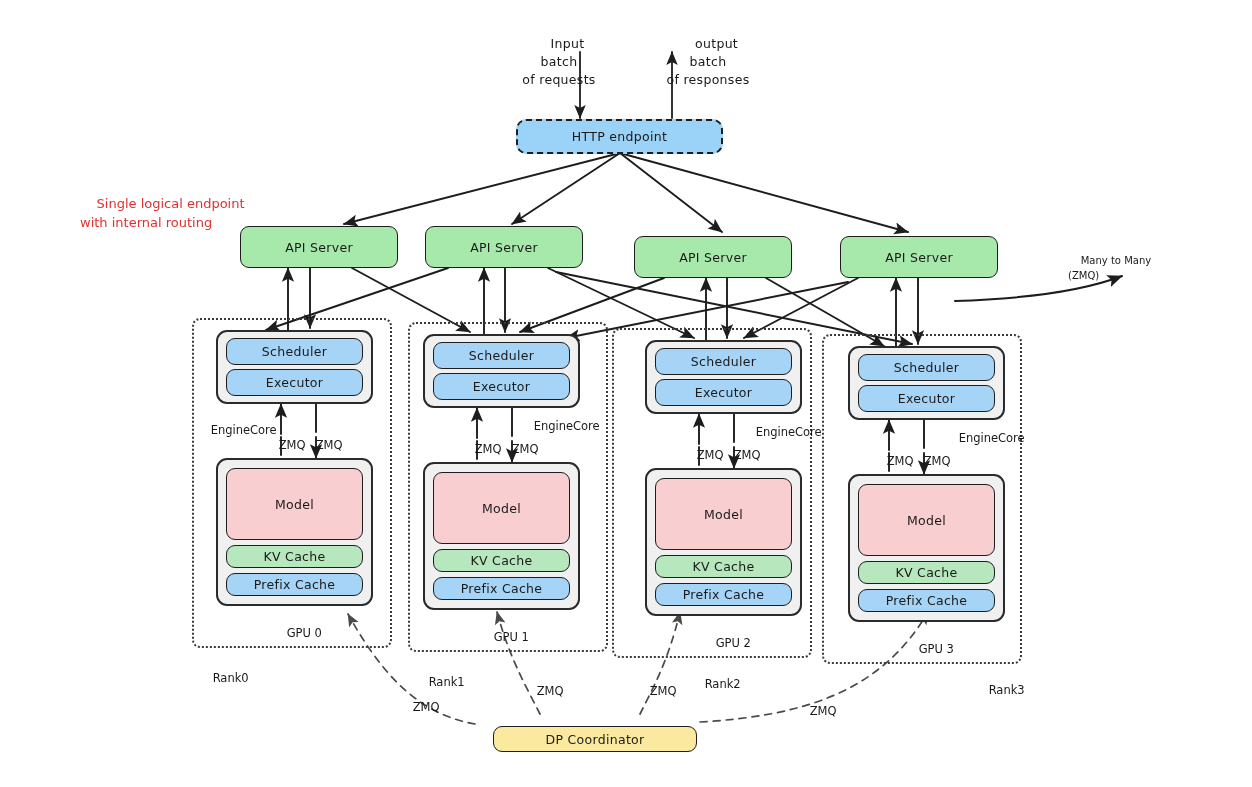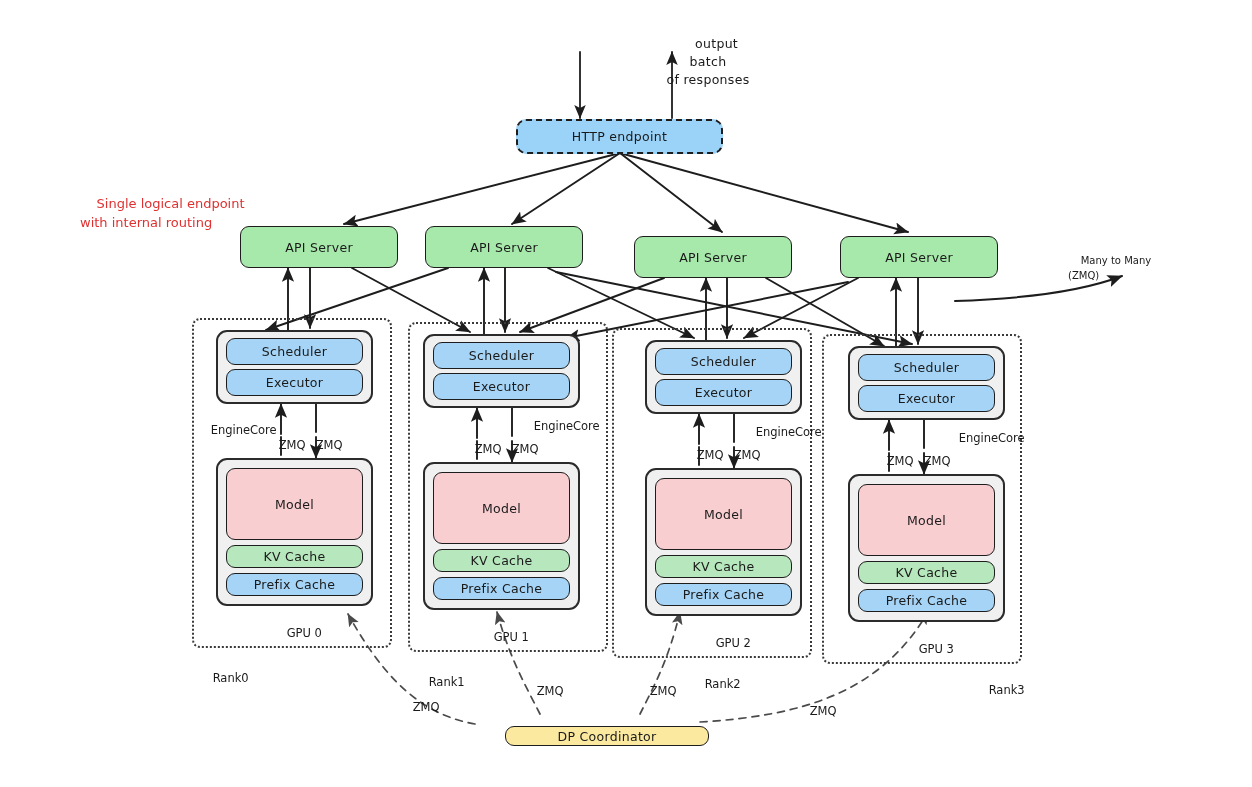--- a/index.html
+++ b/index.html
@@ -102,20 +102,24 @@
     </g>
 
     <g stroke="#4a4a4a" fill="none" stroke-width="1.7" stroke-dasharray="7 6" stroke-linecap="round">
       <path d="M475,724 C430,716 390,690 348,614" marker-end="url(#ahd)"></path>
       <path d="M540,714 C528,690 510,660 497,612" marker-end="url(#ahd)"></path>
       <path d="M640,714 C652,690 668,662 680,612" marker-end="url(#ahd)"></path>
       <path d="M700,722 C800,716 880,694 928,612" marker-end="url(#ahd)"></path>
     </g>
   </svg>
 
+  <div class="lbl io-note txt" style="left:515px;top:17px;width:88px;">
+    <span style="white-space:pre-line;">Input batch
+of requests</span>
+  </div>
 
   <div class="lbl io-note txt" style="left:660px;top:17px;width:96px;">
     <span style="white-space:pre-line;">output batch
 of responses</span>
   </div>
 
   <div class="lbl red-note" style="left:80px;top:176px;width:220px;">
     <span style="white-space:pre-line;">Single logical endpoint
 with internal routing</span>
   </div>
@@ -308,17 +312,17 @@
   <div class="lbl zmq-lbl" style="left:522px;top:670px;">
     <span>ZMQ</span>
   </div>
   <div class="lbl zmq-lbl" style="left:635px;top:670px;">
     <span>ZMQ</span>
   </div>
   <div class="lbl zmq-lbl" style="left:795px;top:690px;">
     <span>ZMQ</span>
   </div>
 
-  <div class="node yellow txt" style="left:505px;top:726px;width:204px;height:20px;">
+  <div class="node yellow txt" style="left:493px;top:726px;width:204px;height:26px;">
     <span>DP Coordinator</span>
   </div>
 
 </div>
 
 </body></html>

